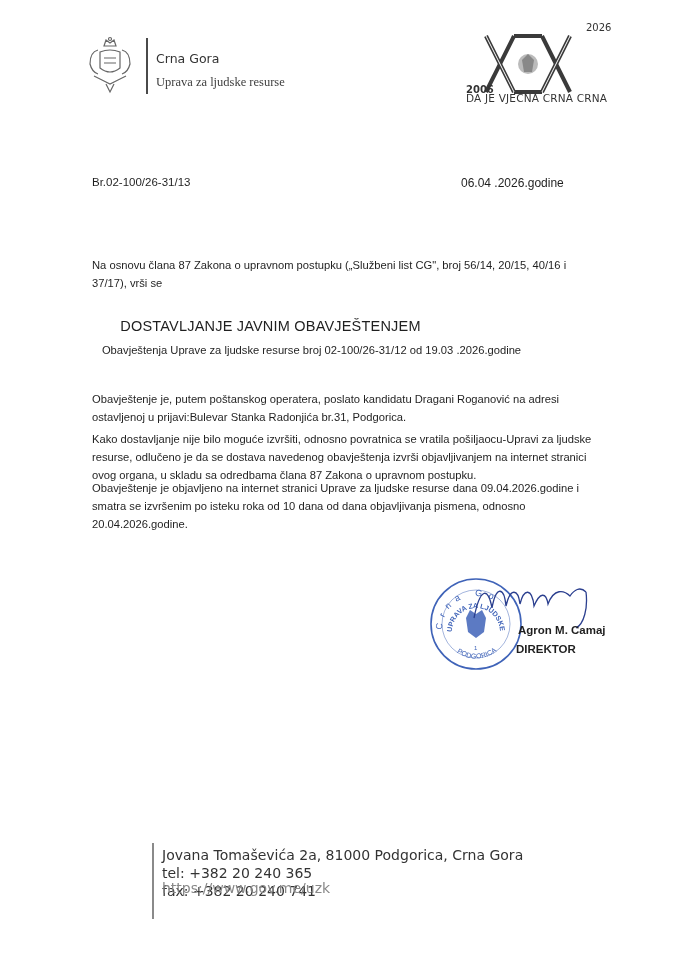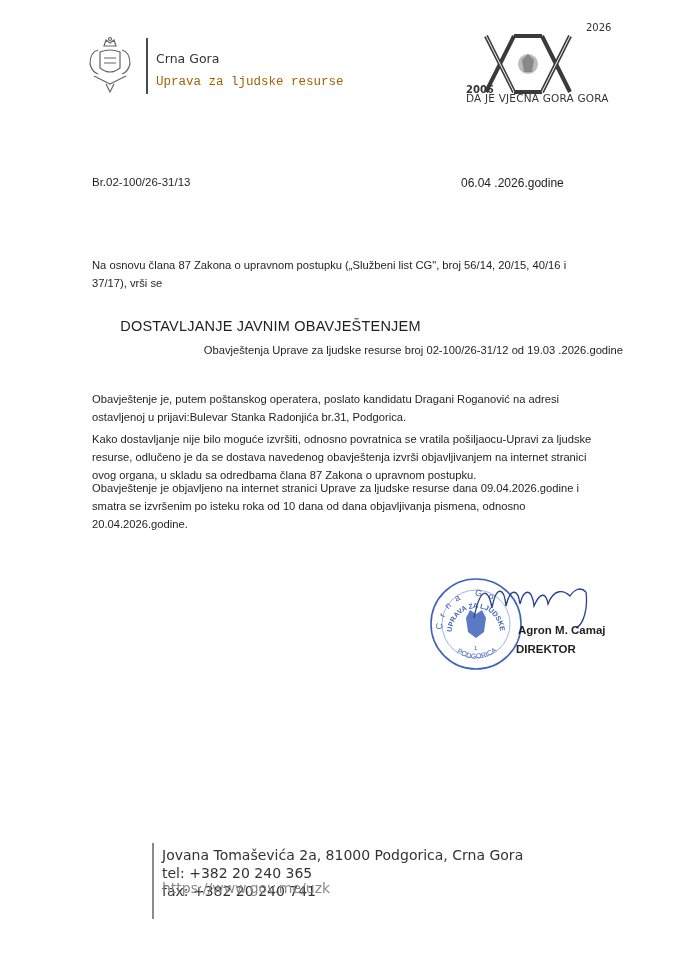--- a/index.html
+++ b/index.html
@@ -1,31 +1,31 @@
 <!DOCTYPE html>
 <html><head>
 <meta charset="utf-8">
 <style>
   html, body { margin: 0; padding: 0; background: #ffffff; }
   body { width: 679px; height: 960px; position: relative; overflow: hidden; font-family: "Liberation Sans", sans-serif; color: #1f1f1f; }
   .abs { position: absolute; }
   .coat { left: 86px; top: 36px; width: 48px; height: 58px; }
   .vbar { left: 146px; top: 38px; width: 2px; height: 56px; background: #4a4a4a; }
   .org1 { left: 156px; top: 51px; font-family: "DejaVu Sans", sans-serif; font-size: 12.5px; color: #333; }
-  .org2 { left: 156px; top: 75px; font-family: Liberation Mono, monospace; font-size: 12.5px; color: #a16207; }
+  .org2 { left: 156px; top: 75px; font-family: Liberation Serif, serif; font-size: 12.5px; color: #404040; }
   .jub { left: 466px; top: 30px; width: 150px; height: 68px; }
   .jub-y1 { left: 466px; top: 84px; font-size: 10px; font-weight: bold; color: #333; font-family: "DejaVu Sans", sans-serif; }
   .jub-y2 { left: 586px; top: 22px; font-size: 10px; font-weight: normal; color: #333; font-family: "DejaVu Sans", sans-serif; text-align: center; }
   .jub-slogan { left: 466px; top: 92px; font-size: 10.5px; color: #333; font-family: "DejaVu Sans", sans-serif; letter-spacing: 0.2px; }
   .ref { left: 92px; top: 176px; font-size: 11.5px; }
   .date { left: 461px; top: 176px; font-size: 12px; }
   .p { font-size: 11.2px; line-height: 18px; left: 92px; width: 500px; }
   .p1 { top: 256px; }
   .title { top: 318px; left: 0; width: 541px; text-align: center; font-size: 14.5px; letter-spacing: 0.2px; }
-  .subtitle { top: 344px; left: 0; width: 623px; text-align: right; font-size: 11.2px; }
+  .subtitle { top: 344px; left: 0; width: 623px; text-align: center; font-size: 11.2px; }
   .p2 { top: 390px; }
   .p3 { top: 430px; }
   .p4 { top: 479px; }
   .stamp { left: 428px; top: 576px; width: 96px; height: 96px; }
   .sig { left: 470px; top: 578px; width: 150px; height: 52px; }
   .signame { left: 518px; top: 624px; font-size: 11.5px; font-weight: bold; }
   .sigtitle { left: 516px; top: 643px; font-size: 11.5px; font-weight: bold; }
   .fbar { left: 152px; top: 843px; width: 2px; height: 76px; background: #8a8a8a; }
   .f { left: 162px; font-family: "DejaVu Sans", sans-serif; font-size: 14px; color: #333; }
   .f1 { top: 847px; } .f2 { top: 865px; } .f3 { top: 883px; } .f4 { top: 880px; color: #888; }
@@ -58,21 +58,21 @@
   </g>
   <g stroke="#ffffff" stroke-width="1" fill="none">
     <path d="M20 6 L48 62"></path>
       <path d="M76 62 L104 6"></path>
   </g>
   <circle cx="62" cy="34" r="10" fill="#bbb"></circle>
   <path d="M56 30 L62 24 L68 30 L66 42 L58 42 Z" fill="#888"></path>
 </svg>
 <div class="abs jub-y2">2026</div>
 <div class="abs jub-y1">2006</div>
-<div class="abs jub-slogan">DA JE VJEČNA GORA GORA</div>
+<div class="abs jub-slogan">DA JE VJEČNA CRNA CRNA</div>
 
 <div class="abs ref">Br.02-100/26-31/13</div>
 <div class="abs date">06.04 .2026.godine</div>
 
 <div class="abs p p1">Na osnovu člana 87 Zakona o upravnom postupku („Službeni list CG", broj 56/14, 20/15, 40/16 i 37/17), vrši se</div>
 <div class="abs title">DOSTAVLJANJE JAVNIM OBAVJEŠTENJEM</div>
 <div class="abs subtitle">Obavještenja Uprave za ljudske resurse broj 02-100/26-31/12  od 19.03 .2026.godine</div>
 <div class="abs p p2">Obavještenje je, putem poštanskog operatera, poslato  kandidatu Dragani Roganović na adresi ostavljenoj u prijavi:Bulevar Stanka Radonjića  br.31, Podgorica.</div>
 <div class="abs p p3">Kako dostavljanje nije bilo moguće izvršiti, odnosno povratnica se vratila pošiljaocu-Upravi za ljudske resurse, odlučeno je da se dostava navedenog  obavještenja izvrši objavljivanjem na internet stranici ovog organa, u skladu sa odredbama člana 87 Zakona o upravnom postupku.</div>
 <div class="abs p p4">Obavještenje  je objavljeno na internet stranici Uprave za ljudske resurse  dana 09.04.2026.godine i smatra se izvršenim po isteku roka od 10 dana od dana objavljivanja pismena, odnosno 20.04.2026.godine.</div>

